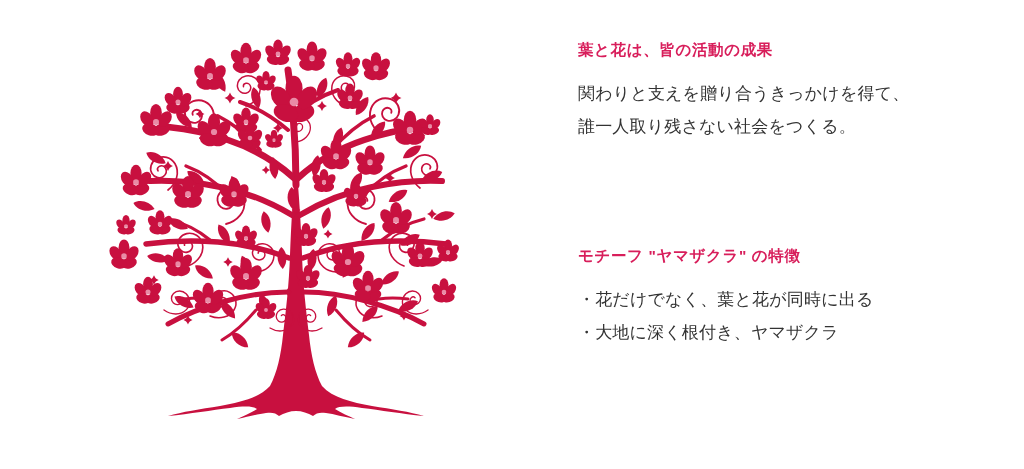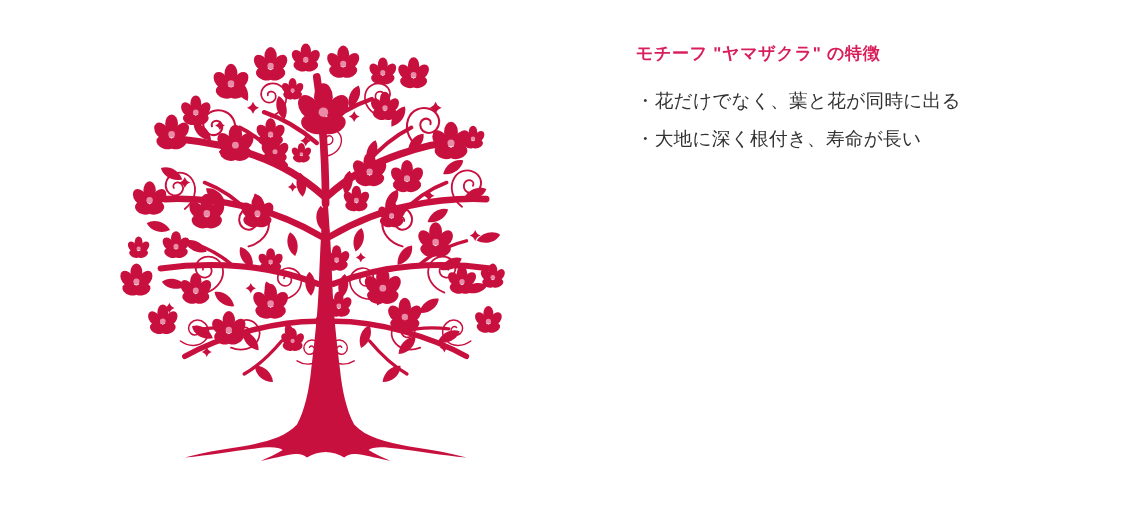--- a/index.html
+++ b/index.html
@@ -283,23 +283,28 @@
         <use href="#mini" transform="translate(94,270) scale(0.95)"></use>
         <use href="#mini" transform="translate(128,310) scale(0.9)"></use>
         <use href="#mini" transform="translate(344,306) scale(0.9)"></use>
         <use href="#mini" transform="translate(228,282) scale(0.8)"></use>
       </g>
     </svg>
   </div>
 
   <div class="text-col">
 
+    <div class="block">
+      <h2 class="heading" style="color: rgb(216, 30, 91);">葉と花は、皆の活動の成果</h2>
+      <p class="body-line" style="color: rgb(51, 51, 51);">関わりと支えを贈り合うきっかけを得て、</p>
+      <p class="body-line" style="color: rgb(51, 51, 51);">誰一人取り残さない社会をつくる。</p>
+    </div>
 
     <div class="block">
       <h2 class="heading" style="color: rgb(216, 30, 91);">モチーフ "ヤマザクラ" の特徴</h2>
       <ul class="bullet-list">
-        <li style="color: rgb(51, 51, 51); font-family: Liberation Mono, monospace;">・花だけでなく、葉と花が同時に出る</li>
-        <li style="color: rgb(51, 51, 51);">・大地に深く根付き、寿命が長い</li>
+        <li style="color: rgb(51, 51, 51);">・花だけでなく、葉と花が同時に出る</li>
+        <li style="color: rgb(51, 51, 51);">・大地に深く根付き、ヤマザクラ</li>
       </ul>
     </div>
 
   </div>
 </div>
 
 </body></html>

